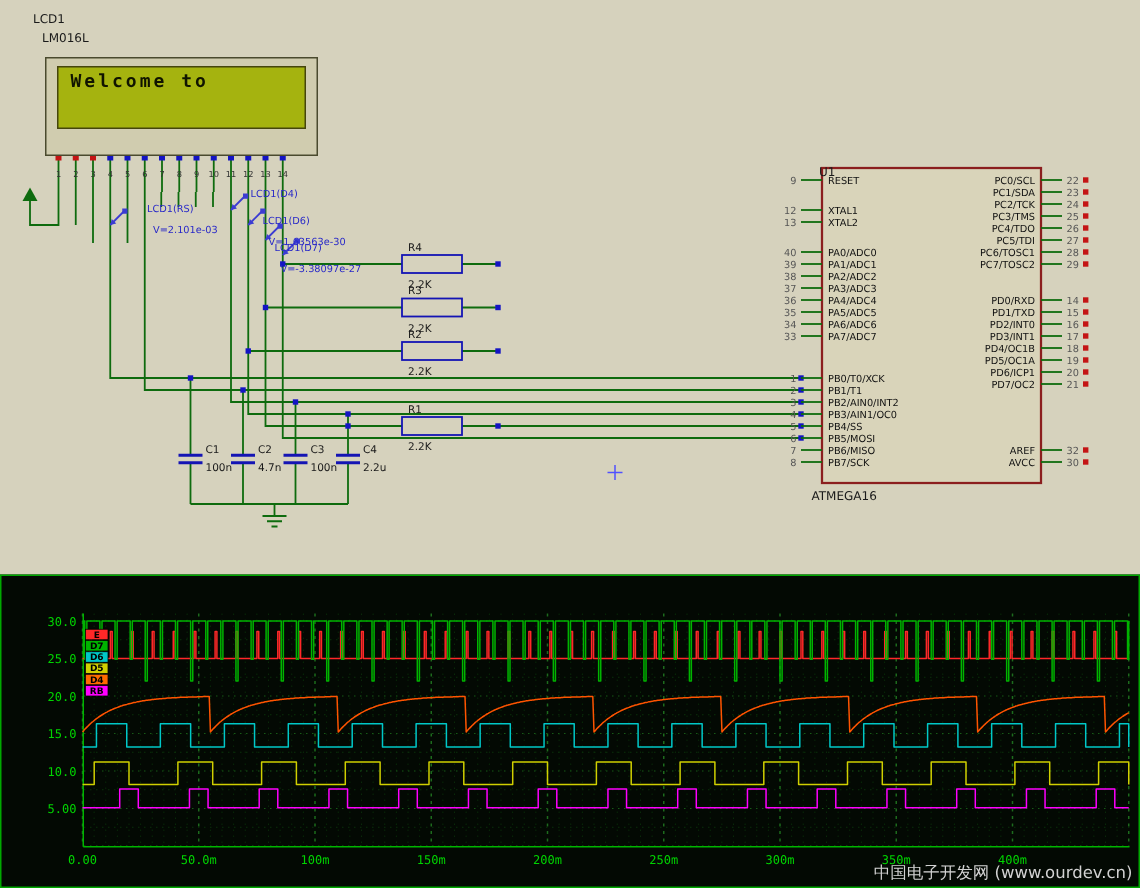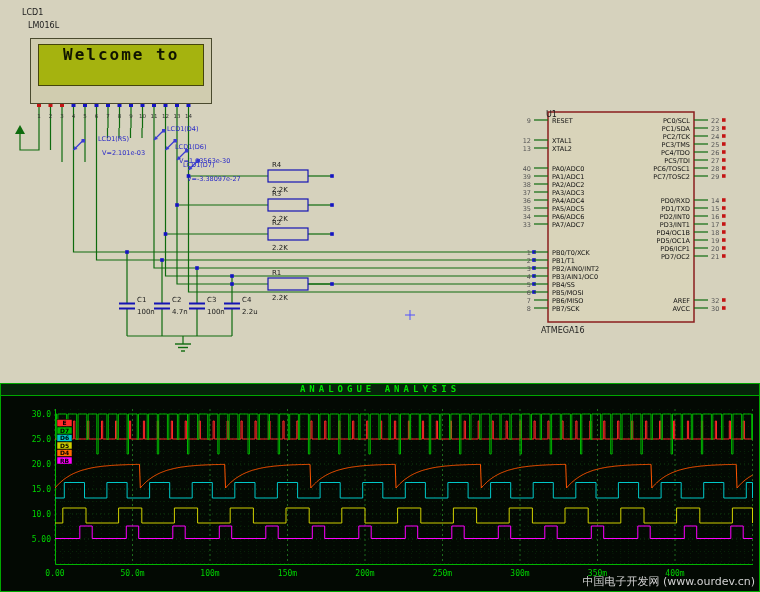--- a/index.html
+++ b/index.html
@@ -6,22 +6,22 @@
   body{width:760px;height:592px;position:relative;background:#d6d2bd;
        font-family:"DejaVu Sans",sans-serif;overflow:hidden;}
   .schematic{position:absolute;left:0;top:0;width:760px;height:383px;background:#d6d2bd;}
   #schem-svg{position:absolute;left:0;top:0;}
   .comp-label{position:absolute;font-size:8px;color:#1a1a1a;line-height:10px;}
   .comp-label.ref{font-weight:normal;}
   .lcd-body{position:absolute;left:30px;top:38px;width:182px;height:66px;
             border:1px solid #4a4a2e;background:#d0ccaf;box-sizing:border-box;}
   .lcd-screen{position:absolute;left:7px;top:5px;width:166px;height:42px;
               background:#a5b30f;border:1px solid #45450c;box-sizing:border-box;overflow:hidden;}
-  .lcd-line{font-family:"DejaVu Sans Mono",monospace;font-weight:bold;font-size:16px;
-            letter-spacing:2px;color:#101400;padding-left:24px;line-height:19px;white-space:pre;}
+  .lcd-line{font-family:"DejaVu Sans Mono",monospace;font-weight:bold;font-size:12px;
+            letter-spacing:2px;color:#101400;padding-left:8px;line-height:19px;white-space:pre;}
   .analysis{position:absolute;left:0;top:383px;width:760px;height:209px;background:#030903;
             border:1px solid #00a800;box-sizing:border-box;}
   .analysis-title{height:11px;line-height:11px;text-align:center;font-size:9px;font-weight:bold;
             letter-spacing:4px;color:#00e000;background:#06230a;border-bottom:1px solid #00a800;
             font-family:"DejaVu Sans Mono",monospace;}
   #graph-svg{position:absolute;left:0;top:11px;}
   .watermark{position:absolute;right:4px;bottom:2px;font-size:11px;color:#d2d2d2;z-index:5;
              font-family:"DejaVu Sans",sans-serif;}
 </style>
 </head>
@@ -354,21 +354,20 @@
   <div class="lcd-body">
     <div class="lcd-screen">
       <div class="lcd-line">Welcome to</div>
     </div>
   </div>
   <div class="comp-label ref" style="left:546px;top:110px">U1</div>
   <div class="comp-label" style="left:541px;top:326px">ATMEGA16</div>
 </div>
 
 <div class="analysis">
-  <div class="analysis-title">ANALOGUE ANALYSIS</div>
   <svg id="graph-svg" width="758" height="196">
       <g>
         <line x1="54" y1="14" x2="54" y2="169" stroke="#1d6b1d" stroke-width="1" stroke-dasharray="2,3"></line>
         <line x1="61.75" y1="14" x2="61.75" y2="169" stroke="#0a2e0a" stroke-width="0.6" stroke-dasharray="1,3"></line>
         <line x1="69.5" y1="14" x2="69.5" y2="169" stroke="#0a2e0a" stroke-width="0.6" stroke-dasharray="1,3"></line>
         <line x1="77.25" y1="14" x2="77.25" y2="169" stroke="#0a2e0a" stroke-width="0.6" stroke-dasharray="1,3"></line>
         <line x1="85" y1="14" x2="85" y2="169" stroke="#0a2e0a" stroke-width="0.6" stroke-dasharray="1,3"></line>
         <line x1="92.75" y1="14" x2="92.75" y2="169" stroke="#0a2e0a" stroke-width="0.6" stroke-dasharray="1,3"></line>
         <line x1="100.5" y1="14" x2="100.5" y2="169" stroke="#0a2e0a" stroke-width="0.6" stroke-dasharray="1,3"></line>
         <line x1="108.25" y1="14" x2="108.25" y2="169" stroke="#0a2e0a" stroke-width="0.6" stroke-dasharray="1,3"></line>

